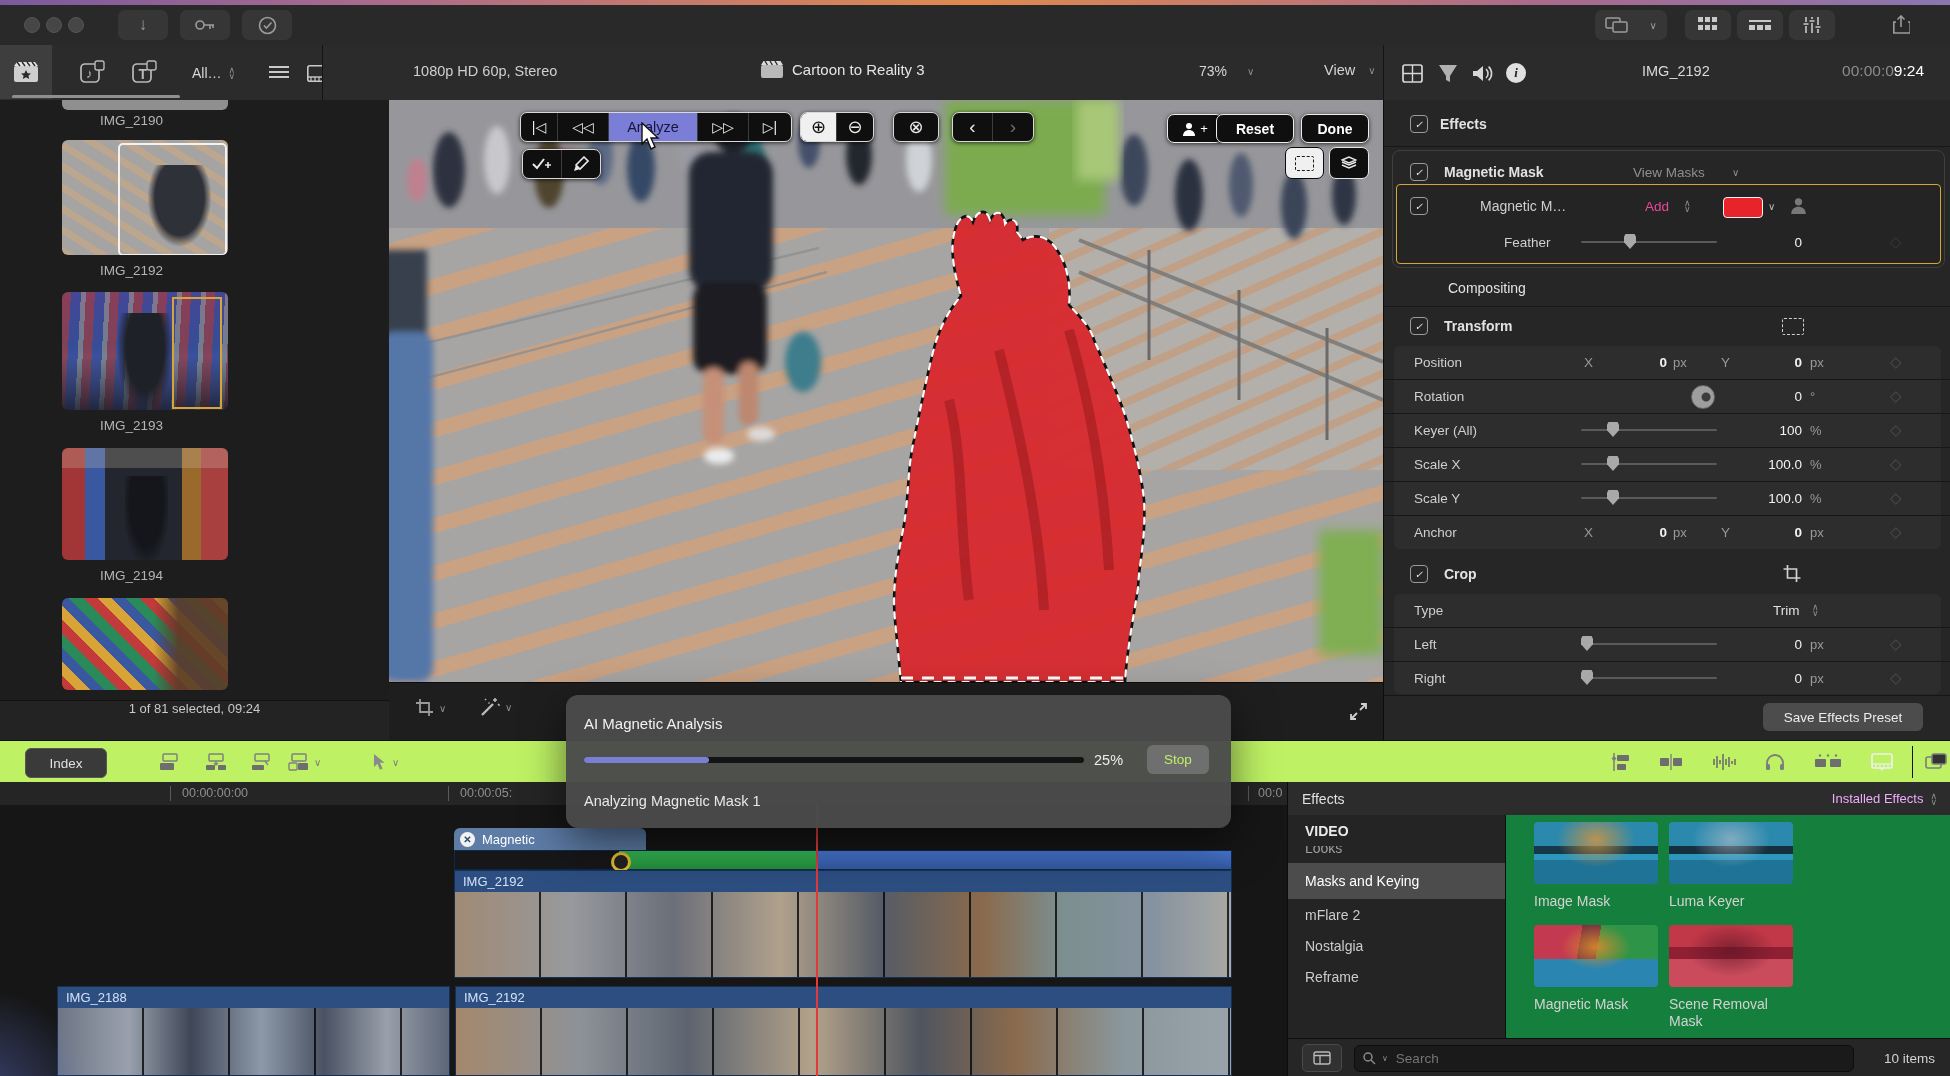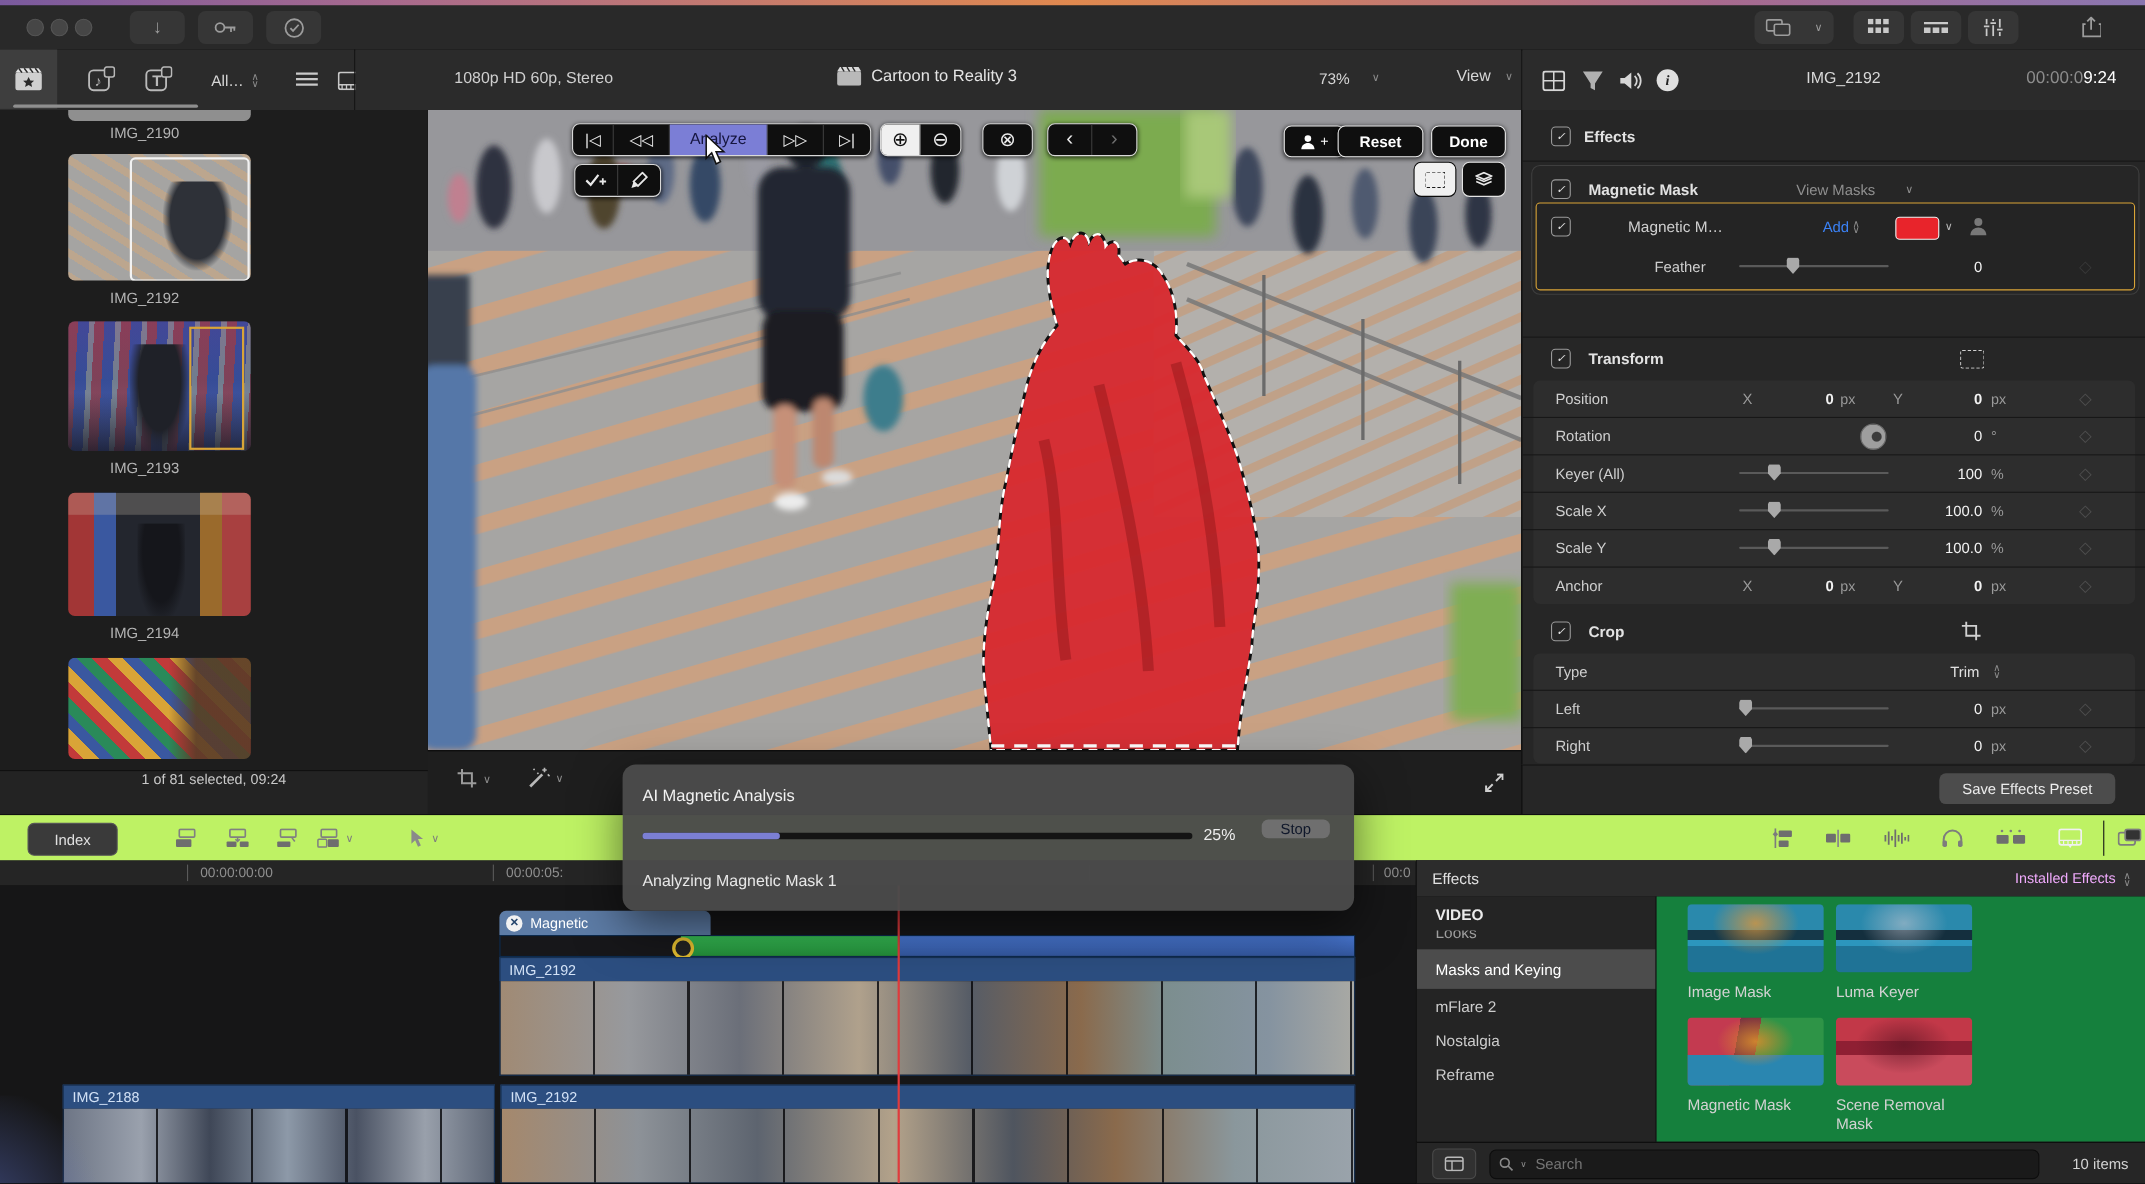--- a/index.html
+++ b/index.html
@@ -55,22 +55,22 @@
   .sl-thumb{position:absolute;width:12px;height:15px;background:#a9a9a9;top:8px;
             clip-path:polygon(12% 0,88% 0,100% 18%,100% 55%,50% 100%,0 55%,0 18%)}
   .divider{position:absolute;left:0;width:567px;height:1px;background:#171717}
   .stepper{display:flex;flex-direction:column;line-height:6px;font-size:9px;color:#8d8d8d}
 
   
   .dialog{left:566px;top:695px;width:665px;height:133px;background:rgba(74,74,74,.97);border-radius:12px;
           box-shadow:0 14px 44px rgba(0,0,0,.55);z-index:40}
   .ptrack{position:absolute;left:18px;top:62px;width:500px;height:6px;background:#141414;border-radius:3px}
   .pfill{height:6px;background:#7b7fd4;border-radius:3px;width:25%}
-  .stopbtn{position:absolute;left:581px;top:50px;width:62px;height:17px;background:#6f6f6f;border-radius:6px;
-           color:#0f172a;font-size:13.5px;display:flex;align-items:center;justify-content:center}
+  .stopbtn{position:absolute;left:581px;top:50px;width:62px;height:29px;background:#6f6f6f;border-radius:6px;
+           color:#bef264;font-size:13.5px;display:flex;align-items:center;justify-content:center}
 
   
   .ttoolbar{left:0;top:740px;width:1950px;height:42px;background:#bef264;border-top:1px solid #101010}
   .ruler{left:0;top:782px;width:1287px;height:23px;background:#252525;border-bottom:1px solid #0e0e0e;
          color:#8f8f8f;font-size:12.5px}
   .tl{left:0;top:805px;width:1287px;height:271px;background:#161617}
   .tick{position:absolute;top:4px;width:1px;height:15px;background:#5a5a5a}
   .clip-hdr{position:absolute;height:22px;background:#2c4e80;color:#d3e2f6;font-size:13px;
             display:flex;align-items:center;padding-left:8px;box-sizing:border-box;
             border:1px solid #173052;border-bottom:none}
@@ -512,21 +512,21 @@
       <span class="ilab2" style="left:249px;color:#8f8f8f">View Masks</span>
       <span style="position:absolute;left:348px;font-size:10px;color:#8f8f8f">∨</span>
     </div>
 
     <div class="abs" style="left:12px;top:84px;width:543px;height:78px;border:1.5px solid #d9a437;border-radius:4px;background:#242424"></div>
     <div class="irow" style="top:90px">
       <span class="chk" style="left:26px">
           <i>✓</i>
         </span>
       <span class="ilab2" style="left:96px;font-size:14px">Magnetic M…</span>
-      <span class="ilab2" style="left:273px;color:#3b82f6">Add</span>
+      <span class="ilab2" style="left:261px;color:#ec4899">Add</span>
       <span class="stepper" style="position:absolute;left:300px">
           <span>∧</span>
           <span>∨</span>
         </span>
       <span class="abs" style="left:339px;top:7px;width:38px;height:19px;background:#e8242b;border:1.5px solid #f2f2f2;border-radius:4px"></span>
       <span style="position:absolute;left:384px;font-size:10px;color:#bbb">∨</span>
       <svg style="position:absolute;left:406px;top:7px" width="17" height="17" viewBox="0 0 14 14">
           <circle cx="7" cy="4" r="3" fill="#787878"></circle>
           <path d="M1 14c0-4 3-6 6-6s6 2 6 6z" fill="#787878"></path>
         </svg>
@@ -534,20 +534,23 @@
     <div class="irow" style="top:126px">
       <span class="ilab2" style="left:120px">Feather</span>
       <div class="abs" style="left:197px;top:0;width:136px;height:32px">
         <div class="sl-track" style="left:0;width:136px"></div>
           <div class="sl-thumb" style="left:43px"></div>
         </div>
       <span class="ival" style="left:368px;width:50px">0</span>
       <span class="kf" style="color:#383838">◇</span>
     </div>
 
+    <div class="irow" style="top:172px">
+      <span class="ilab" style="left:64px">Compositing</span>
+    </div>
     <div class="divider" style="top:206px"></div>
 
     <div class="irow" style="top:210px">
       <span class="chk" style="left:26px">
           <i>✓</i>
         </span>
       <span class="ilab" style="left:60px;font-weight:700">Transform</span>
       <div style="position:absolute;left:398px;width:20px;height:15px;border:1.6px dashed #d0d0d0;border-radius:2px"></div>
     </div>
 

